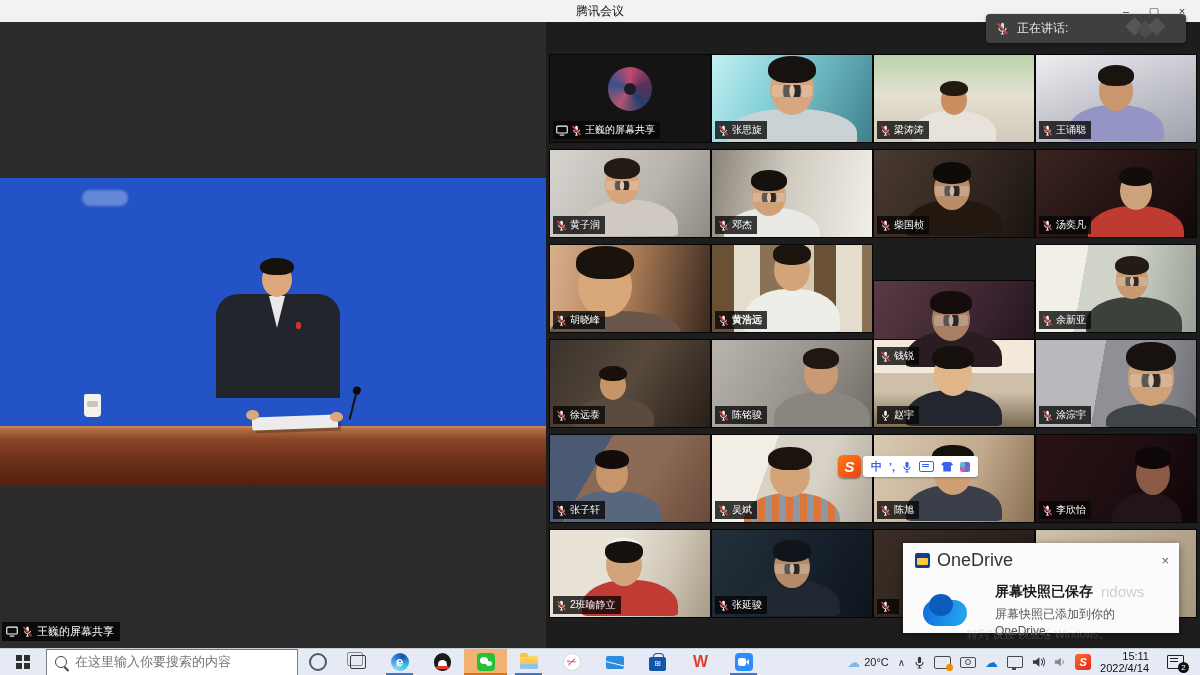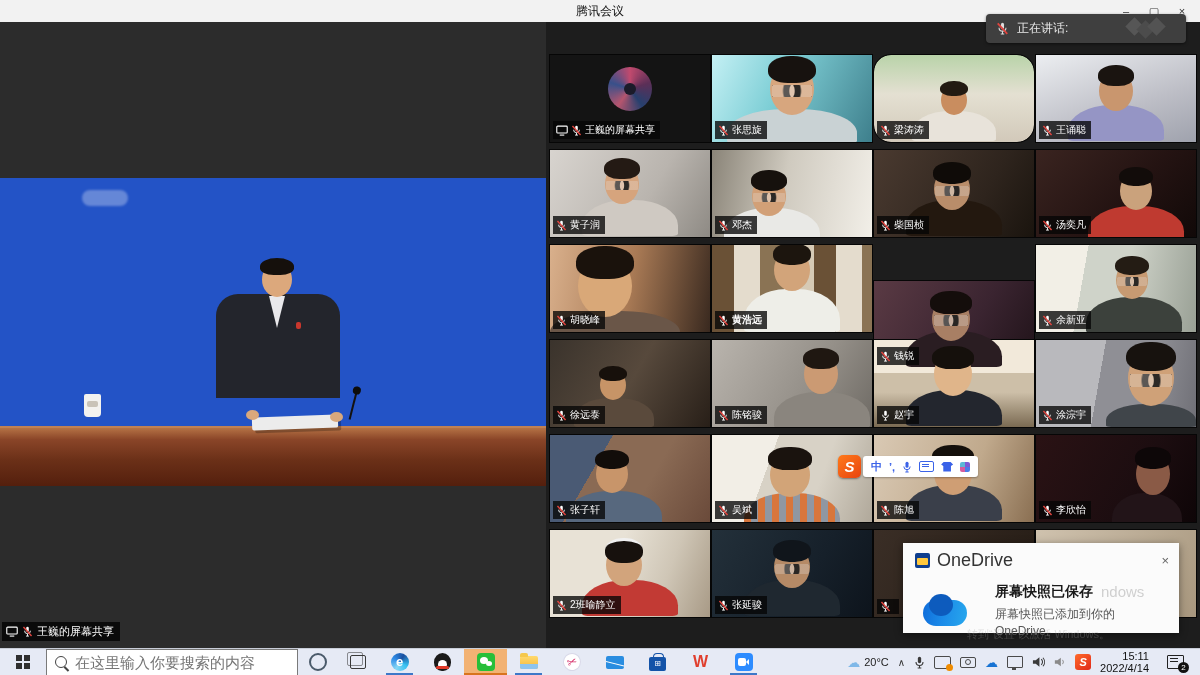--- a/index.html
+++ b/index.html
@@ -62,21 +62,21 @@
     background:var(--hair);border-radius:48% 48% 42% 42%;}
   .g .ph::after{content:"";position:absolute;left:4%;top:42%;width:92%;height:24%;
     background:radial-gradient(circle at 27% 50%,rgba(235,235,235,.25) 38%,rgba(25,25,25,.9) 42% 58%,transparent 64%),
                radial-gradient(circle at 73% 50%,rgba(235,235,235,.25) 38%,rgba(25,25,25,.9) 42% 58%,transparent 64%);}
   .pb{position:absolute;left:var(--bx);top:var(--by);width:var(--bw);height:var(--bh);
     background:var(--shirt);border-radius:45% 45% 6% 6%/70% 70% 6% 6%;z-index:1;}
 
   .t1{background:#141414;}
   .t2{background:linear-gradient(115deg,#c4f0f4 0%,#7fcfd6 40%,#3e7f8c 100%);
       --skin:#d7a67e;--hair:#17120f;--shirt:#c9d2d4;--hw:44px;--hh:52px;--hx:58px;--hy:8px;--bw:130px;--bh:34px;--bx:15px;--by:54px;}
-  .t3{background:linear-gradient(180deg,#b9d3a9 0%,#e4e0d2 45%,#d2c9ba 100%);border-radius:17px;
+  .t3{background:linear-gradient(180deg,#b9d3a9 0%,#e4e0d2 45%,#d2c9ba 100%);
       --skin:#c98d5f;--hair:#221a12;--shirt:#e8e3da;--hw:26px;--hh:30px;--hx:67px;--hy:30px;--bw:84px;--bh:30px;--bx:38px;--by:56px;}
   .t4{background:linear-gradient(160deg,#eceef1 0%,#bdbec6 60%,#9fa2ad 100%);--shirt:#9595c5;--skin:#c9966e;}
   .t5{background:linear-gradient(120deg,#d8d4cf 0%,#b9b4ae 60%,#8e8a84 100%);
       --skin:#d6a47d;--hair:#241a14;--shirt:#cfc9c2;--hx:55px;--hy:14px;}
   .t6{background:linear-gradient(100deg,#8a8478 0%,#cfcabf 45%,#f2efe8 100%);
       --skin:#d2a077;--hair:#16110d;--shirt:#e9e9e6;--hx:40px;--hy:26px;--bx:12px;--by:58px;}
   .t7{background:linear-gradient(120deg,#4a3a30 0%,#2e241d 65%,#1a140e 100%);
       --skin:#b98d6a;--hair:#0f0b08;--shirt:#23180f;--hw:36px;--hh:42px;--hx:60px;--hy:18px;}
   .t8{background:linear-gradient(135deg,#3a2420 0%,#241312 55%,#110908 100%);font-family:Liberation Mono, monospace;
       --skin:#caa27c;--hair:#120c0a;--shirt:#bf3a30;--hx:84px;--hy:22px;--hw:32px;--hh:38px;--bx:52px;--by:56px;}
@@ -157,22 +157,22 @@
   .wm2{position:absolute;left:64px;top:56px;font-size:11px;color:#9a9a9a;opacity:.3;white-space:nowrap;}
 
   
   .taskbar{position:absolute;left:0;top:648px;width:1200px;height:27px;background:#e6eaf5;
     display:flex;align-items:center;z-index:9;border-top:1px solid #c8cdd8;box-sizing:border-box;}
   .tb-start{width:46px;height:27px;display:flex;align-items:center;justify-content:center;}
   .winlogo{width:14px;height:14px;display:grid;grid-template-columns:6px 6px;grid-template-rows:6px 6px;gap:2px;}
   .winlogo i{background:#2f2f2f;display:block;}
   .tb-search{width:252px;height:27px;background:#fff;border:1px solid #7a7a7a;box-sizing:border-box;
     display:flex;align-items:center;gap:6px;padding:0 8px;}
-  .tb-search input{border:none;outline:none;font-size:15px;width:200px;color:#222;background:transparent;
-    font-family:Liberation Sans, sans-serif;}
+  .tb-search input{border:none;outline:none;font-size:13px;width:200px;color:#222;background:transparent;
+    font-family:Liberation Mono, monospace;}
   .mag{width:10px;height:10px;border:1.5px solid #444;border-radius:50%;position:relative;flex:none;}
   .mag::after{content:"";position:absolute;left:9px;top:9px;width:6px;height:1.5px;background:#444;transform:rotate(45deg);transform-origin:0 0;}
   .tb-btn{width:40px;height:27px;display:flex;align-items:center;justify-content:center;}
   .cortana{width:14px;height:14px;border:2px solid #4a5a6a;border-radius:50%;}
   .taskview{width:14px;height:12px;border:1.5px solid #3a3a3a;border-radius:2px;position:relative;background:#e6eaf5;}
   .taskview::before{content:"";position:absolute;left:-4px;top:-4px;width:14px;height:12px;border:1.5px solid #3a3a3a;border-radius:2px;opacity:.55;}
   .tb-apps{display:flex;height:27px;}
   .app{width:43px;height:27px;display:flex;align-items:center;justify-content:center;position:relative;}
   .app.ul::after{content:"";position:absolute;left:8px;right:8px;bottom:0;height:2.5px;background:#3d78c8;}
   .app.active{background:#f2b273;}

